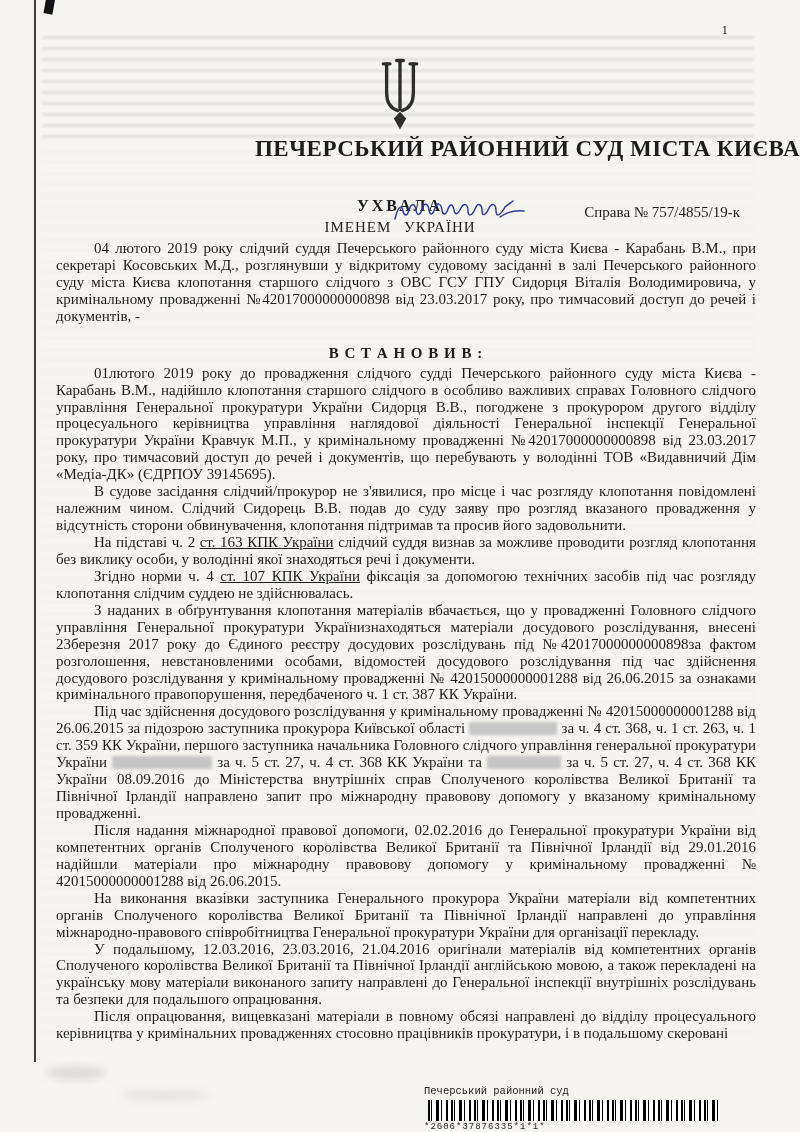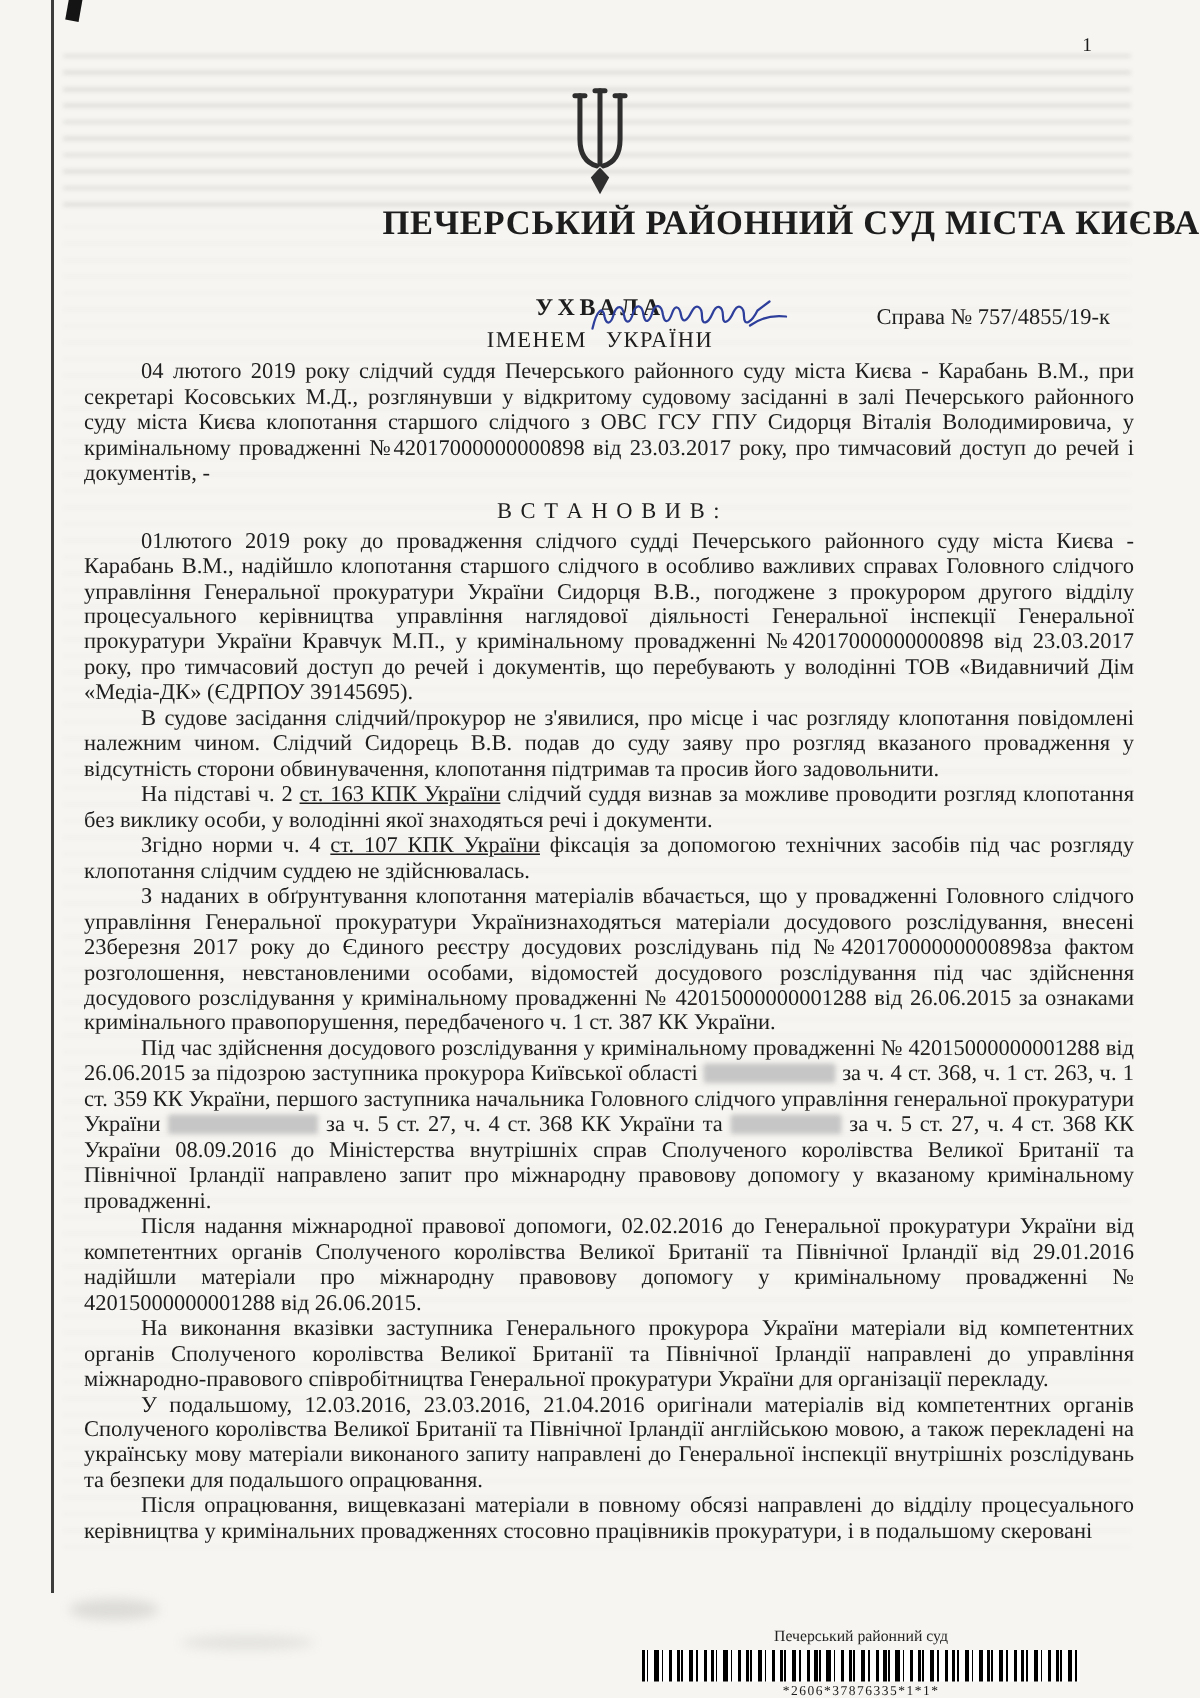--- a/index.html
+++ b/index.html
@@ -29,25 +29,25 @@
   .case-number { position:absolute; top:172px; right:60px; font-size:15px;margin-top:32px; }
   .doc-title { position:absolute; top:197px; width:100%; text-align:center; font-weight:bold; font-size:16px; letter-spacing:3px; }
   .doc-subtitle { position:absolute; top:219px; width:100%; text-align:center; font-weight:normal; font-size:15px; letter-spacing:1px; word-spacing:8px; }
   .signature { position:absolute; top:194px; left:392px; }
 
   .body-text {
     position:absolute; top:240px; left:56px; width:700px;
     font-size:15px; line-height:1.13; text-align:justify;
   }
   .para { text-indent:38px; margin:0; }
-  .heading { text-align:center; text-indent:0; font-weight:normal; letter-spacing:1px; margin:8px 0 3px; }
+  .heading { text-align:center; text-indent:0; font-weight:bold; letter-spacing:1px; margin:20px 0 3px; }
   .u { text-decoration:underline; }
   .redaction { display:inline-block; height:13px; background:#c6c6c6; border-radius:2px; filter:blur(1.6px); vertical-align:-2px; }
 
-  .footer-stamp { position:absolute; right:76px; bottom:0; width:300px; text-align:center; font-family:Liberation Serif, serif; }
+  .footer-stamp { position:absolute; right:76px; bottom:0; width:300px; font-family:Liberation Mono, monospace; }
   .stamp-line { font-size:10.5px; line-height:1.25; color:#222; }
   .barcode {
     margin:2px auto 1px; width:292px; height:21px;
     background:repeating-linear-gradient(90deg,
       #000 0 2px, #fff 2px 3px,
       #000 3px 4px, #fff 4px 8px,
       #000 8px 11px, #fff 11px 13px,
       #000 13px 14px, #fff 14px 18px,
       #000 18px 20px, #fff 20px 23px);
   }

